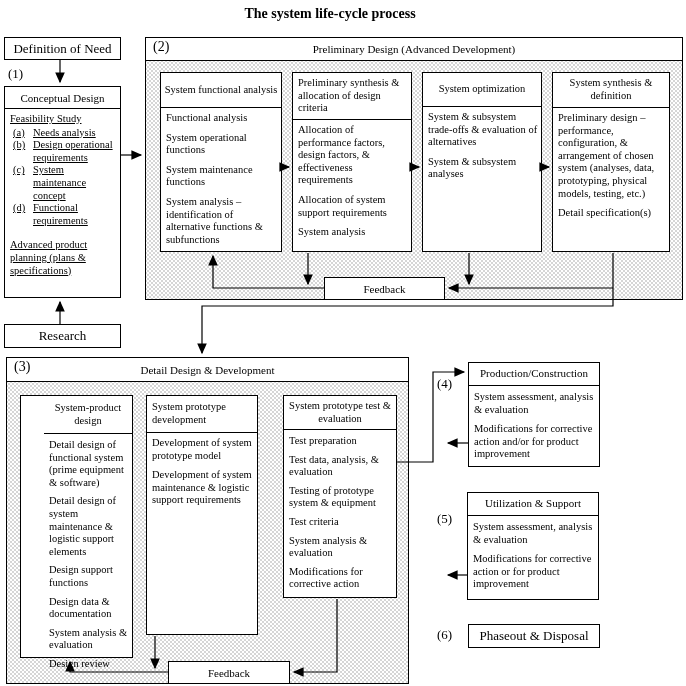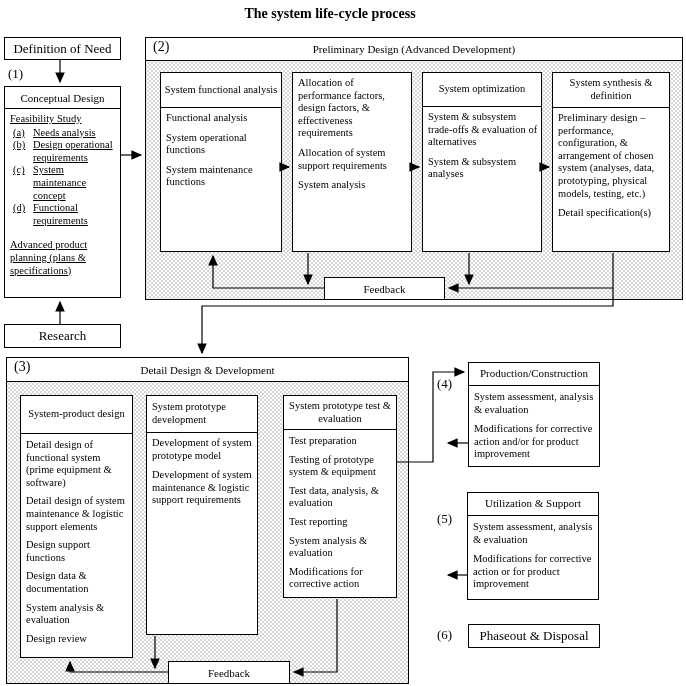--- a/index.html
+++ b/index.html
@@ -116,24 +116,26 @@
     <div class="phase-num-in">(2)</div>
     <div class="hatch" style="top:23px;"></div>
   </div>
 
   <div class="col" style="left:160px; top:72px; width:122px; height:180px;">
     <div class="col-head center" style="height:35px;">System functional analysis</div>
     <div class="col-body">
       <div class="item">Functional analysis</div>
       <div class="item">System operational functions</div>
       <div class="item">System maintenance functions</div>
+      <div class="item">System analysis – identification of alternative functions &amp; subfunctions</div>
     </div>
   </div>
 
   <div class="col" style="left:292px; top:72px; width:120px; height:180px;">
+    <div class="col-head left" style="height:47px;">Preliminary synthesis &amp; allocation of design criteria</div>
     <div class="col-body">
       <div class="item">Allocation of performance factors, design factors, &amp; effectiveness requirements</div>
       <div class="item">Allocation of system support requirements</div>
       <div class="item">System analysis</div>
     </div>
   </div>
 
   <div class="col" style="left:422px; top:72px; width:120px; height:180px;">
     <div class="col-head center" style="height:34px;">System optimization</div>
     <div class="col-body">
@@ -155,21 +157,21 @@
   </div>
 
   <div class="phase" style="left:6px; top:357px; width:403px; height:327px;">
     <div class="phase-head" style="height:24px;">
       <span>Detail Design &amp; Development</span>
     </div>
     <div class="phase-num-in">(3)</div>
     <div class="hatch" style="top:24px;"></div>
   </div>
 
-  <div class="col" style="left:20px; top:395px; width:113px; height:263px;">
+  <div class="col" style="left:20px; top:395px; width:113px; height:263px;padding-left:23px;">
     <div class="col-head center" style="height:38px;">System-product design</div>
     <div class="col-body" style="padding-top:5px;">
       <div class="item" style="margin-bottom:6px;">Detail design of functional system (prime equipment &amp; software)</div>
       <div class="item" style="margin-bottom:6px;">Detail design of system maintenance &amp; logistic support elements</div>
       <div class="item" style="margin-bottom:6px;">Design support functions</div>
       <div class="item" style="margin-bottom:6px;">Design data &amp; documentation</div>
       <div class="item" style="margin-bottom:6px;">System analysis &amp; evaluation</div>
       <div class="item" style="margin-bottom:6px;">Design review</div>
     </div>
   </div>
@@ -179,23 +181,23 @@
     <div class="col-body">
       <div class="item">Development of system prototype model</div>
       <div class="item">Development of system maintenance &amp; logistic support requirements</div>
     </div>
   </div>
 
   <div class="col" style="left:283px; top:395px; width:114px; height:203px;">
     <div class="col-head center" style="height:34px;">System prototype test &amp; evaluation</div>
     <div class="col-body" style="padding-top:5px;">
       <div class="item" style="margin-bottom:6px;">Test preparation</div>
+      <div class="item" style="margin-bottom:6px;">Test data, analysis, &amp; evaluation</div>
       <div class="item" style="margin-bottom:6px;">Testing of prototype system &amp; equipment</div>
-      <div class="item" style="margin-bottom:6px;">Test data, analysis, &amp; evaluation</div>
-      <div class="item" style="margin-bottom:6px;">Test reporting</div>
+      <div class="item" style="margin-bottom:6px;">Test criteria</div>
       <div class="item" style="margin-bottom:6px;">System analysis &amp; evaluation</div>
       <div class="item" style="margin-bottom:6px;">Modifications for corrective action</div>
     </div>
   </div>
 
   <div class="fb" style="left:168px; top:661px; width:122px; height:23px;">
     <span>Feedback</span>
   </div>
 
   <div class="num" style="left:437px; top:376px;">(4)</div>

